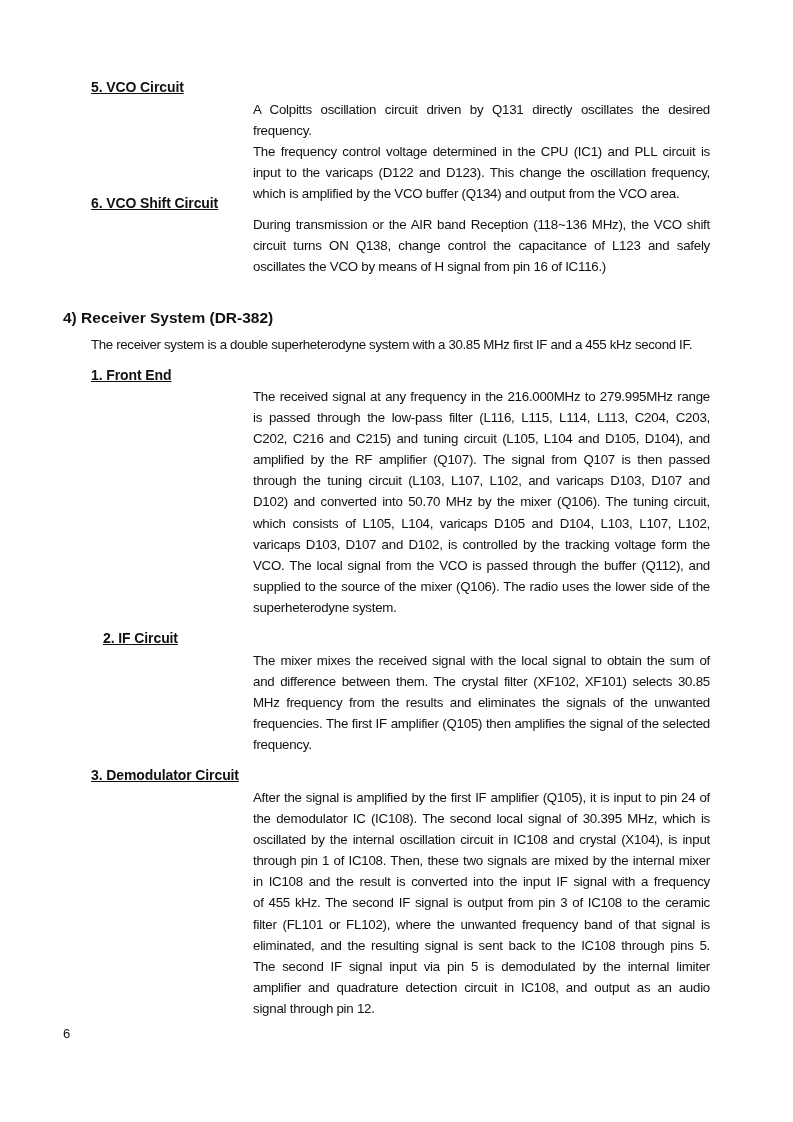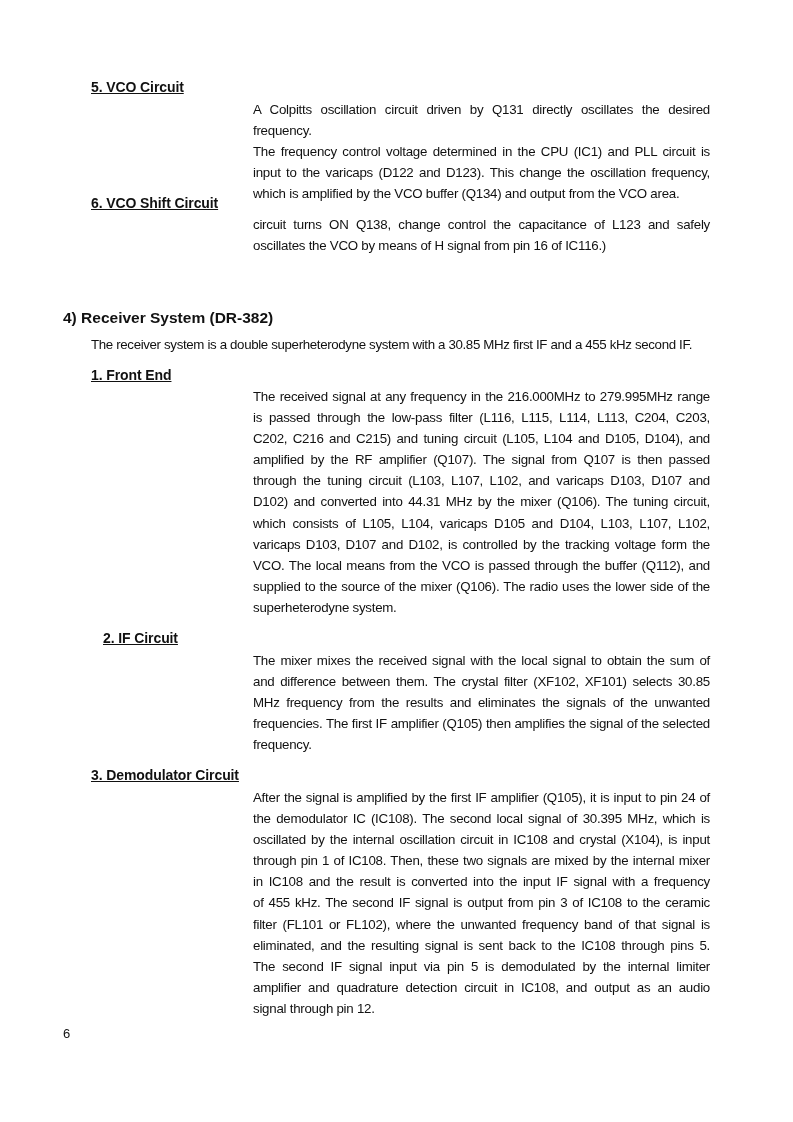--- a/index.html
+++ b/index.html
@@ -21,38 +21,39 @@
 <div class="abs h-sub" style="left:91px; top:79px;">5. VCO Circuit</div>
 <div class="abs para" style="left:253px; top:99px;">
     <span>A Colpitts oscillation circuit driven by Q131 directly oscillates the desired frequency.</span>
     <span>The frequency control voltage determined in the CPU (IC1) and PLL circuit is</span>
     <span>input to the varicaps (D122 and D123). This change the oscillation frequency,</span>
     <span class="last">which is amplified by the VCO buffer (Q134) and output from the VCO area.</span>
   </div>
 
 <div class="abs h-sub" style="left:91px; top:195px;">6. VCO Shift Circuit</div>
 <div class="abs para" style="left:253px; top:214px;">
+    <span>During transmission or the AIR band Reception (118~136 MHz), the VCO shift</span>
     <span>circuit turns ON Q138, change control the capacitance of L123 and safely</span>
     <span class="last">oscillates the VCO by means of H signal from pin 16 of IC116.)</span>
   </div>
 
 <div class="abs h-main" style="left:63px; top:309px;">4)  Receiver System  (DR-382)</div>
 <div class="abs intro" style="left:91px; top:337px;">The receiver system is a double superheterodyne system with a 30.85 MHz first IF and a 455 kHz second IF.</div>
 
 <div class="abs h-sub" style="left:91px; top:367px;">1.  Front End</div>
 <div class="abs para" style="left:253px; top:386px;">
     <span>The received signal at any frequency in the 216.000MHz to 279.995MHz range</span>
     <span>is passed through the low-pass filter (L116, L115, L114, L113, C204, C203,</span>
     <span>C202, C216 and C215) and tuning circuit (L105, L104 and D105, D104), and</span>
     <span>amplified by the RF amplifier (Q107). The signal from Q107 is then passed</span>
     <span>through the tuning circuit (L103, L107, L102, and varicaps D103, D107 and</span>
-    <span>D102) and converted into 44.31 MHz by the mixer (Q106). The tuning circuit,</span>
+    <span>D102) and converted into 50.70 MHz by the mixer (Q106). The tuning circuit,</span>
     <span>which consists of L105, L104, varicaps D105 and D104, L103, L107, L102,</span>
     <span>varicaps D103, D107 and D102, is controlled by the tracking voltage form the</span>
-    <span>VCO. The local means from the VCO is passed through the buffer (Q112), and</span>
+    <span>VCO. The local signal from the VCO is passed through the buffer (Q112), and</span>
     <span>supplied to the source of the mixer (Q106). The radio uses the lower side of the</span>
     <span class="last">superheterodyne system.</span>
   </div>
 
 <div class="abs h-sub" style="left:103px; top:630px;text-align:right;">2.  IF Circuit</div>
 <div class="abs para" style="left:253px; top:650px;">
     <span>The mixer mixes the received signal with the local signal to obtain the sum of</span>
     <span>and difference between them. The crystal filter (XF102, XF101) selects 30.85</span>
     <span>MHz frequency from the results and eliminates the signals of the unwanted</span>
     <span>frequencies. The first IF amplifier (Q105) then amplifies the signal of the selected</span>

